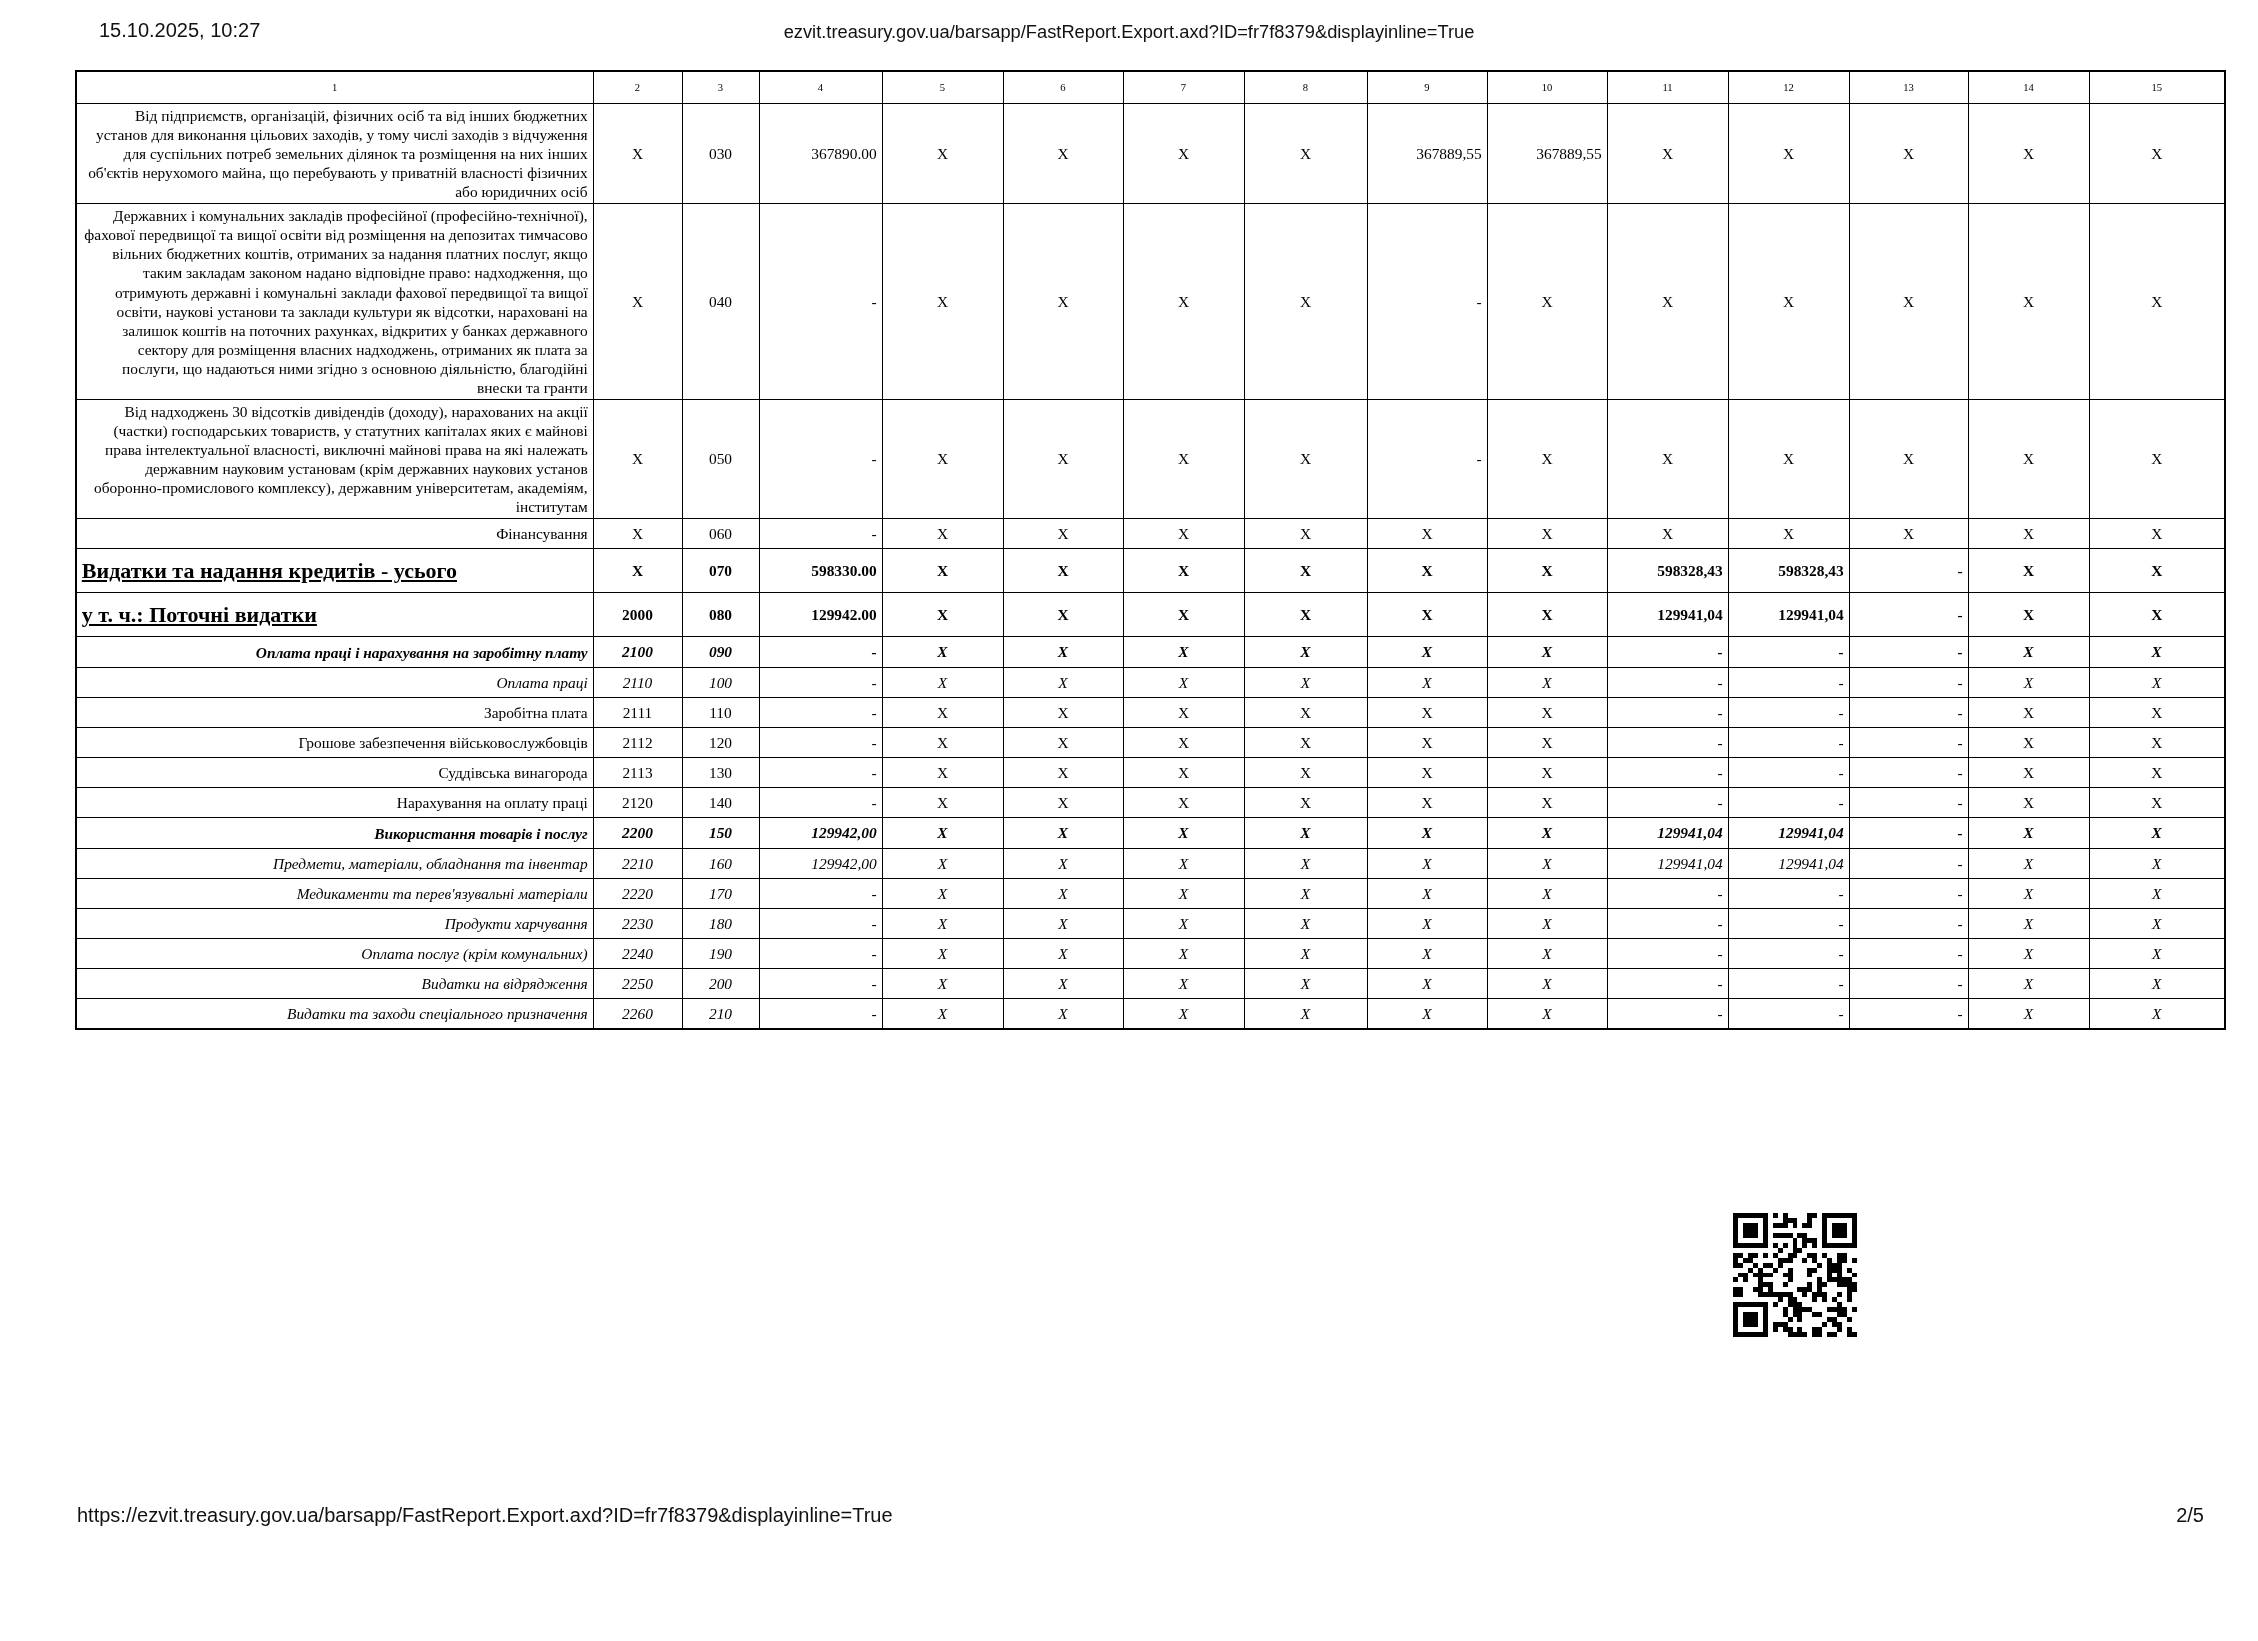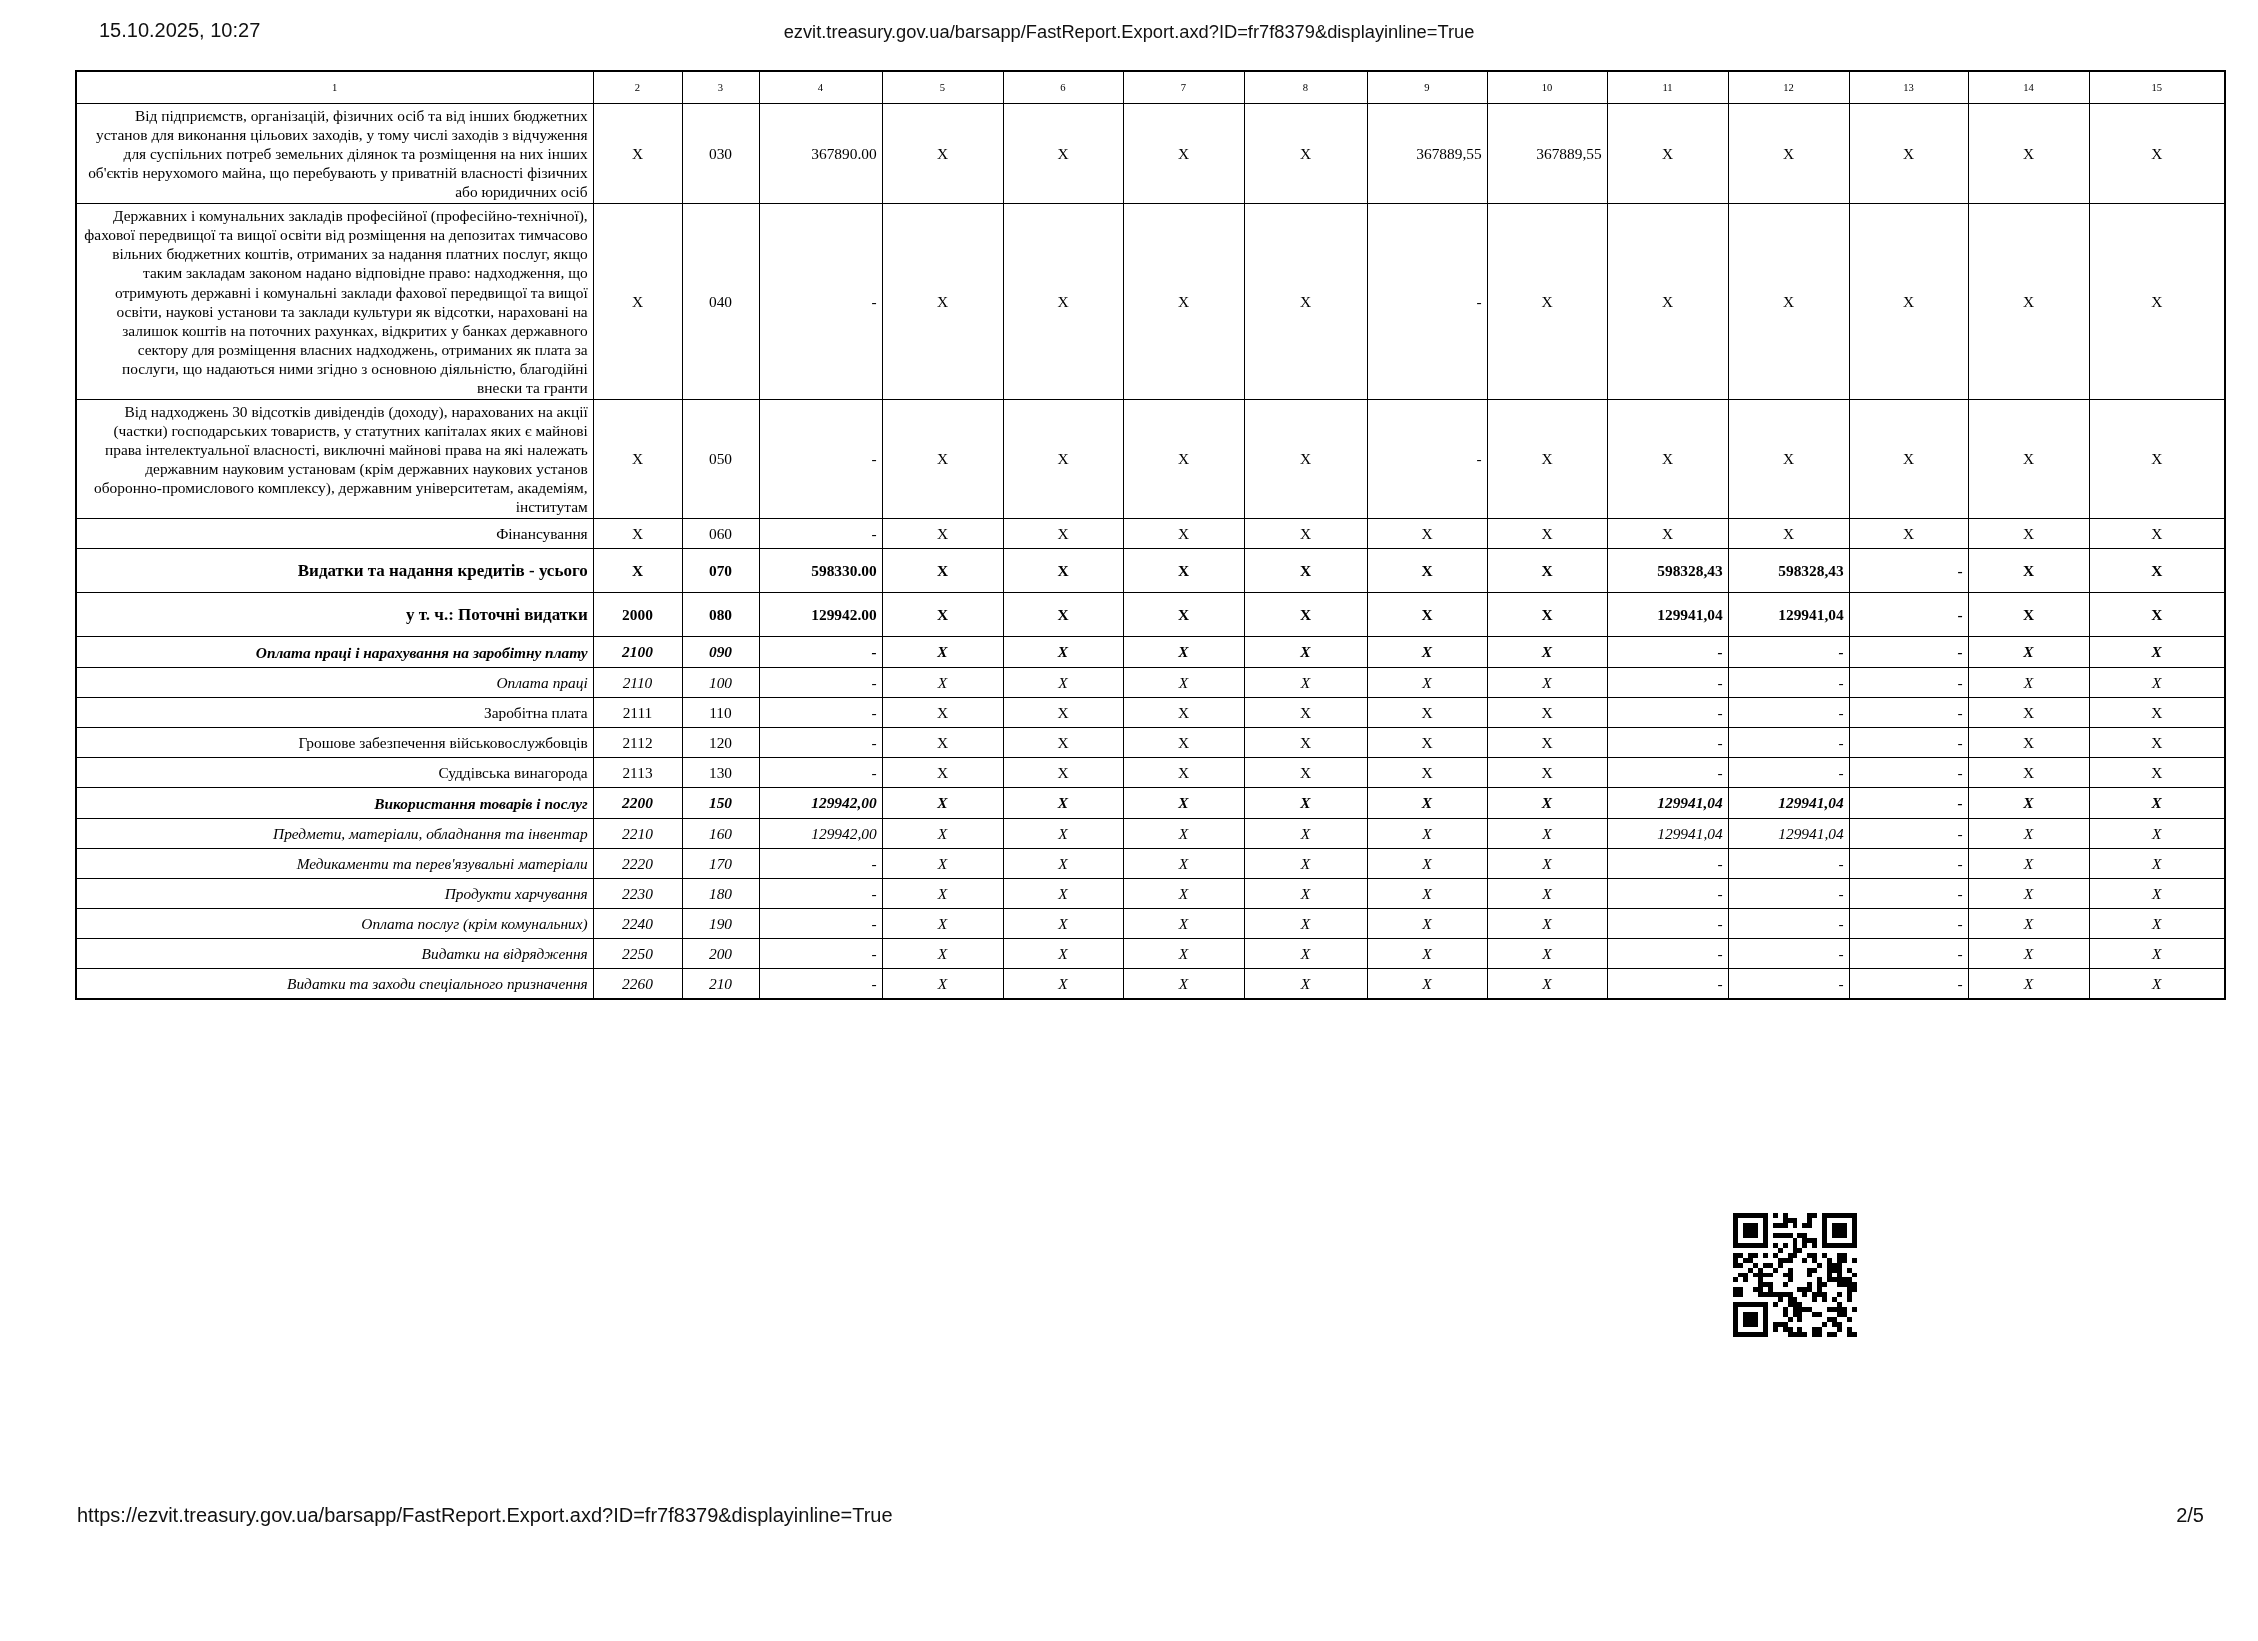--- a/index.html
+++ b/index.html
@@ -24,21 +24,21 @@
   .report th, .report td {
     border:1.9px solid #000; padding:1.9px 4.8px; vertical-align:middle;
     font-size:15.4px; overflow:hidden; word-wrap:break-word;
   }
   .report thead th { font-weight:normal; font-size:10.6px; height:29px; padding:1px; text-align:center; }
   .label-cell { text-align:right; font-size:17.4px; line-height:1.24; padding:3.9px 8.7px; }
   .c-center { text-align:center; }
   .c-right  { text-align:right; }
   tr.s-plain        { height:30px; }
   tr.s-bold-center  { height:44px; font-weight:bold; }
-  tr.s-bold-center .label-cell { text-align:right; font-size:17px; }
+  tr.s-bold-center .label-cell { text-align:left; font-size:22px;text-decoration:underline; }
   tr.s-bold-italic  { height:31px; font-weight:bold; font-style:italic;padding-left:36px; }
   tr.s-italic       { height:30px; font-style:italic; }
   .ftr-url {
     position:absolute; left:77px; top:1504px;
     font-family:"Liberation Sans", sans-serif; font-size:20px; color:#111;
   }
   .ftr-page {
     position:absolute; right:54px; top:1504px;
     font-family:"Liberation Sans", sans-serif; font-size:20px; color:#111;
   }
@@ -257,20 +257,37 @@
           <td class="c-right">-</td>
           <td class="c-right">-</td>
           <td class="c-right">-</td>
           <td class="c-center">X</td>
           <td class="c-center">X</td>
         </tr>
         <tr class="s-plain">
           <td class="label-cell">Суддівська винагорода</td>
           <td class="c-center">2113</td>
           <td class="c-center">130</td>
+          <td class="c-right">-</td>
+          <td class="c-center">X</td>
+          <td class="c-center">X</td>
+          <td class="c-center">X</td>
+          <td class="c-center">X</td>
+          <td class="c-center">X</td>
+          <td class="c-center">X</td>
+          <td class="c-right">-</td>
+          <td class="c-right">-</td>
+          <td class="c-right">-</td>
+          <td class="c-center">X</td>
+          <td class="c-center">X</td>
+        </tr>
+        <tr class="s-plain">
+          <td class="label-cell">Нарахування на оплату праці</td>
+          <td class="c-center">2120</td>
+          <td class="c-center">140</td>
           <td class="c-right">-</td>
           <td class="c-center">X</td>
           <td class="c-center">X</td>
           <td class="c-center">X</td>
           <td class="c-center">X</td>
           <td class="c-center">X</td>
           <td class="c-center">X</td>
           <td class="c-right">-</td>
           <td class="c-right">-</td>
           <td class="c-right">-</td>

